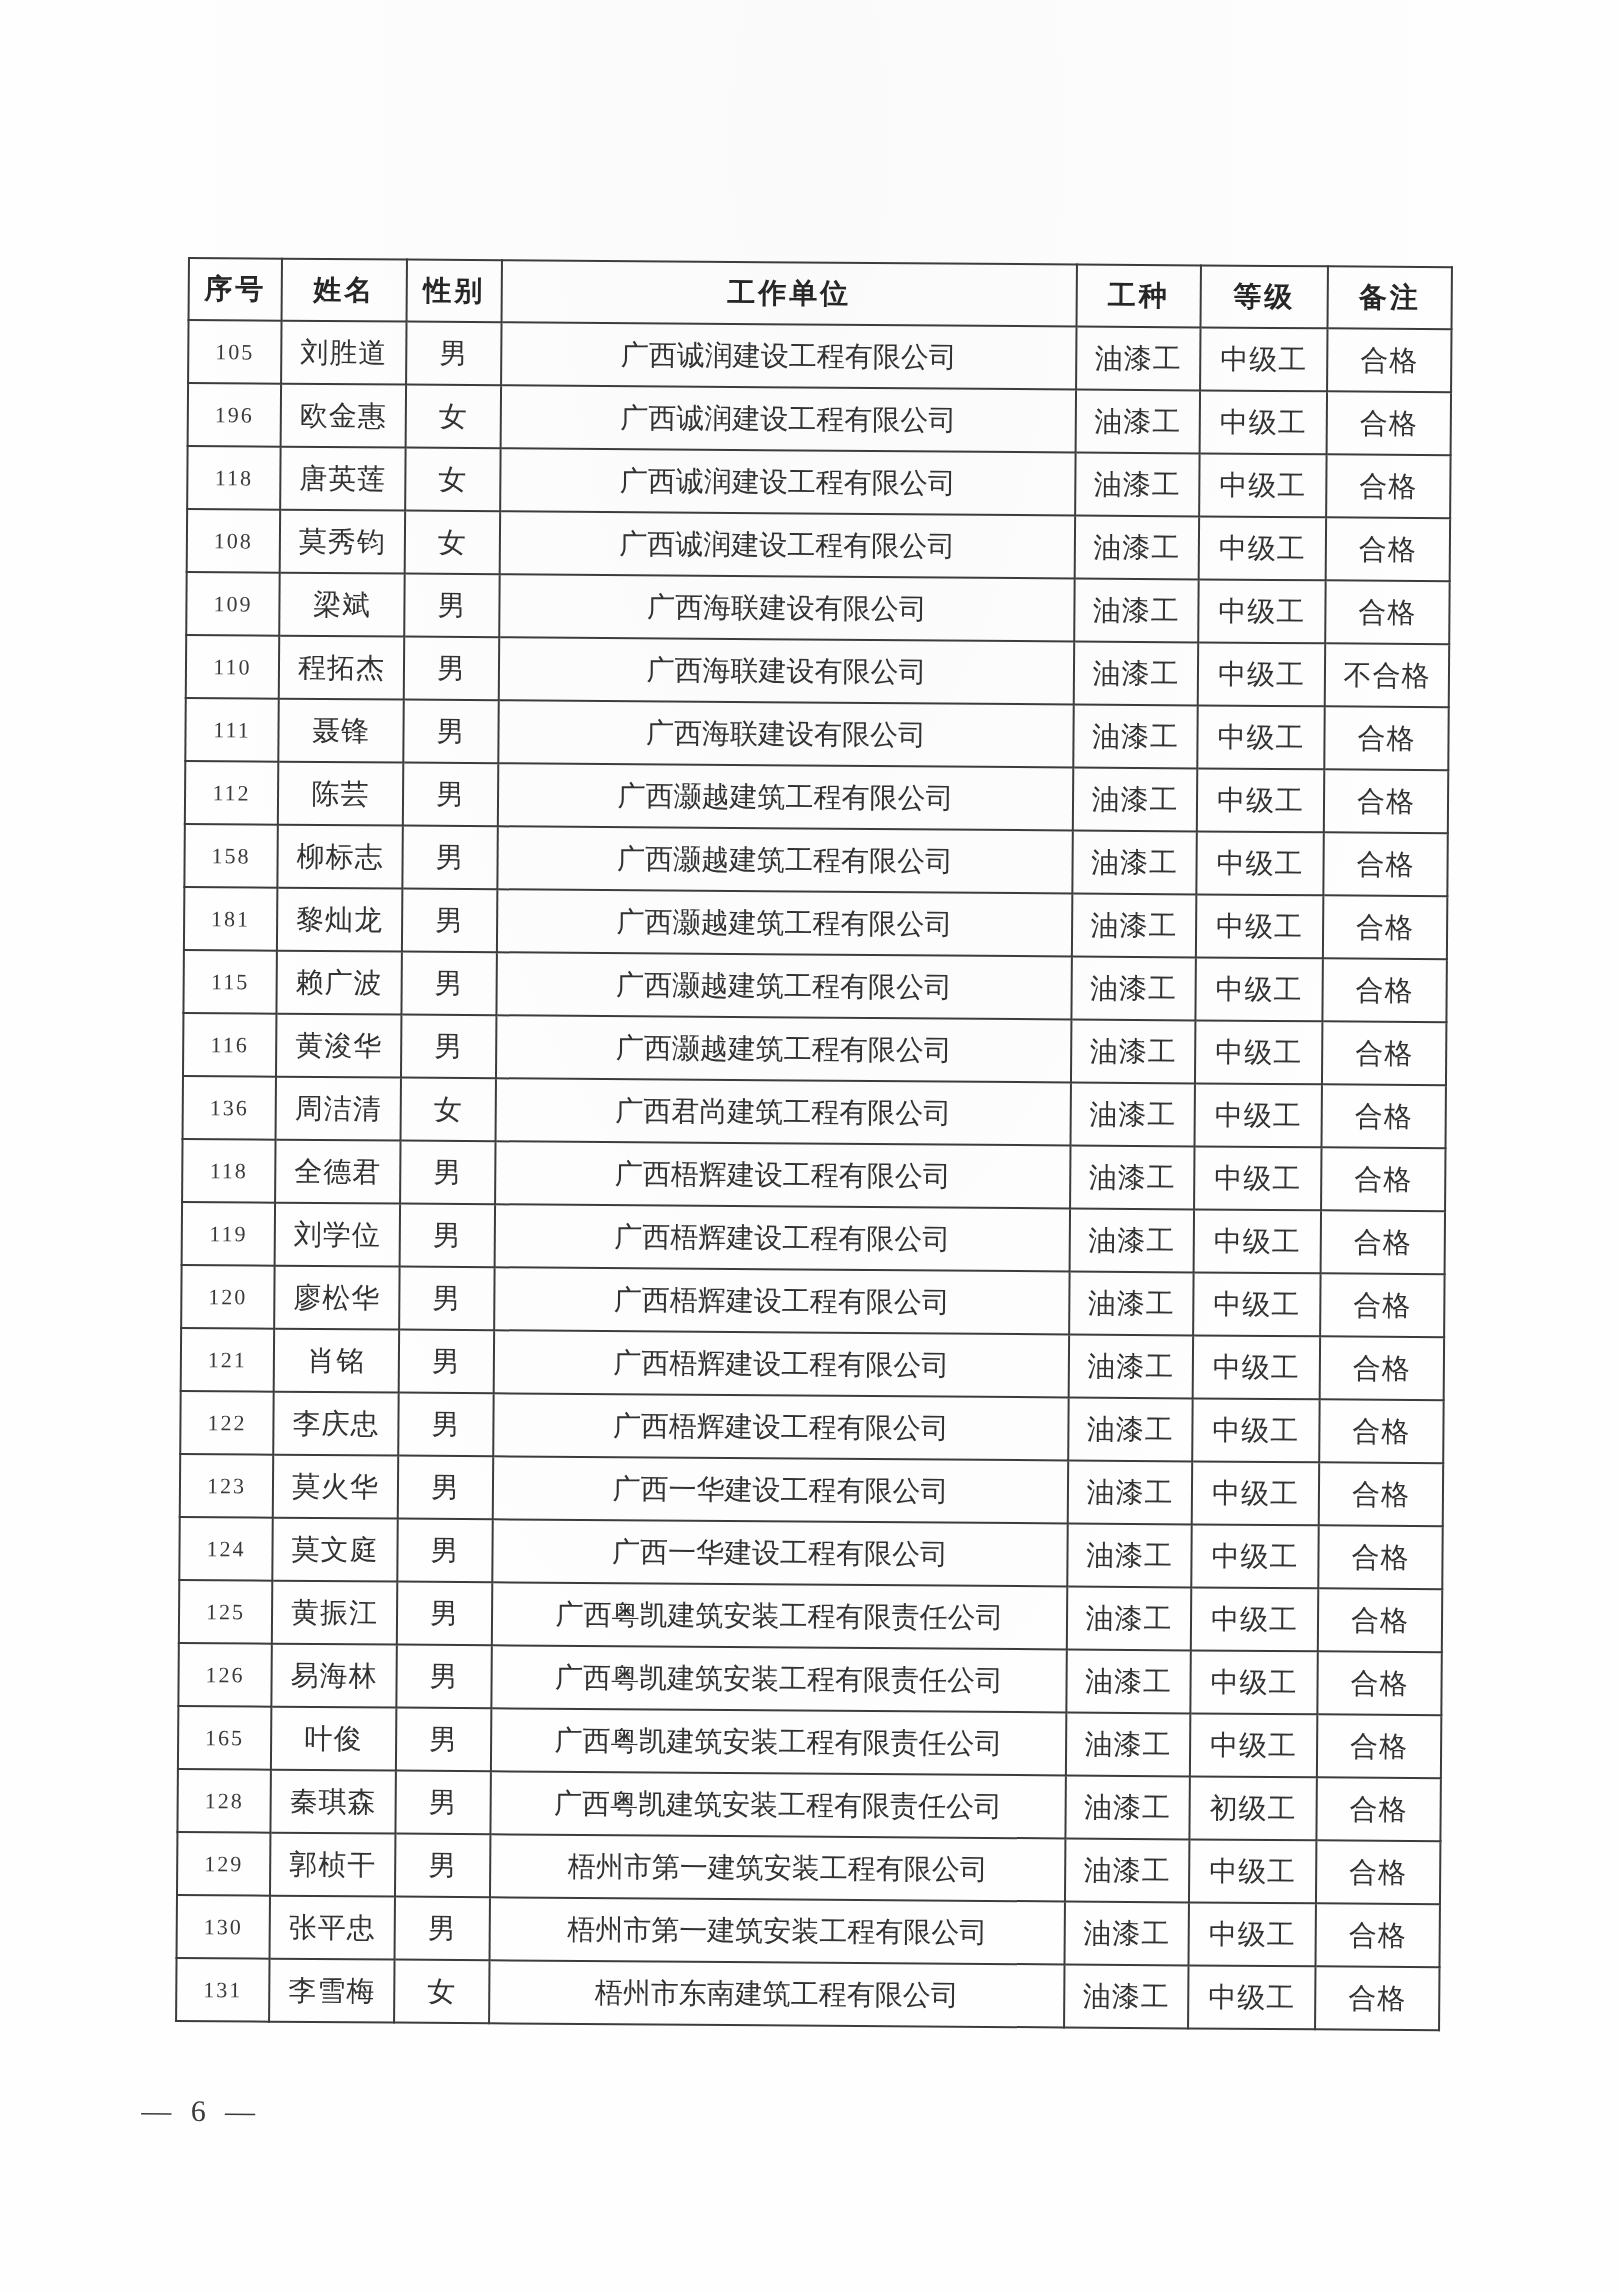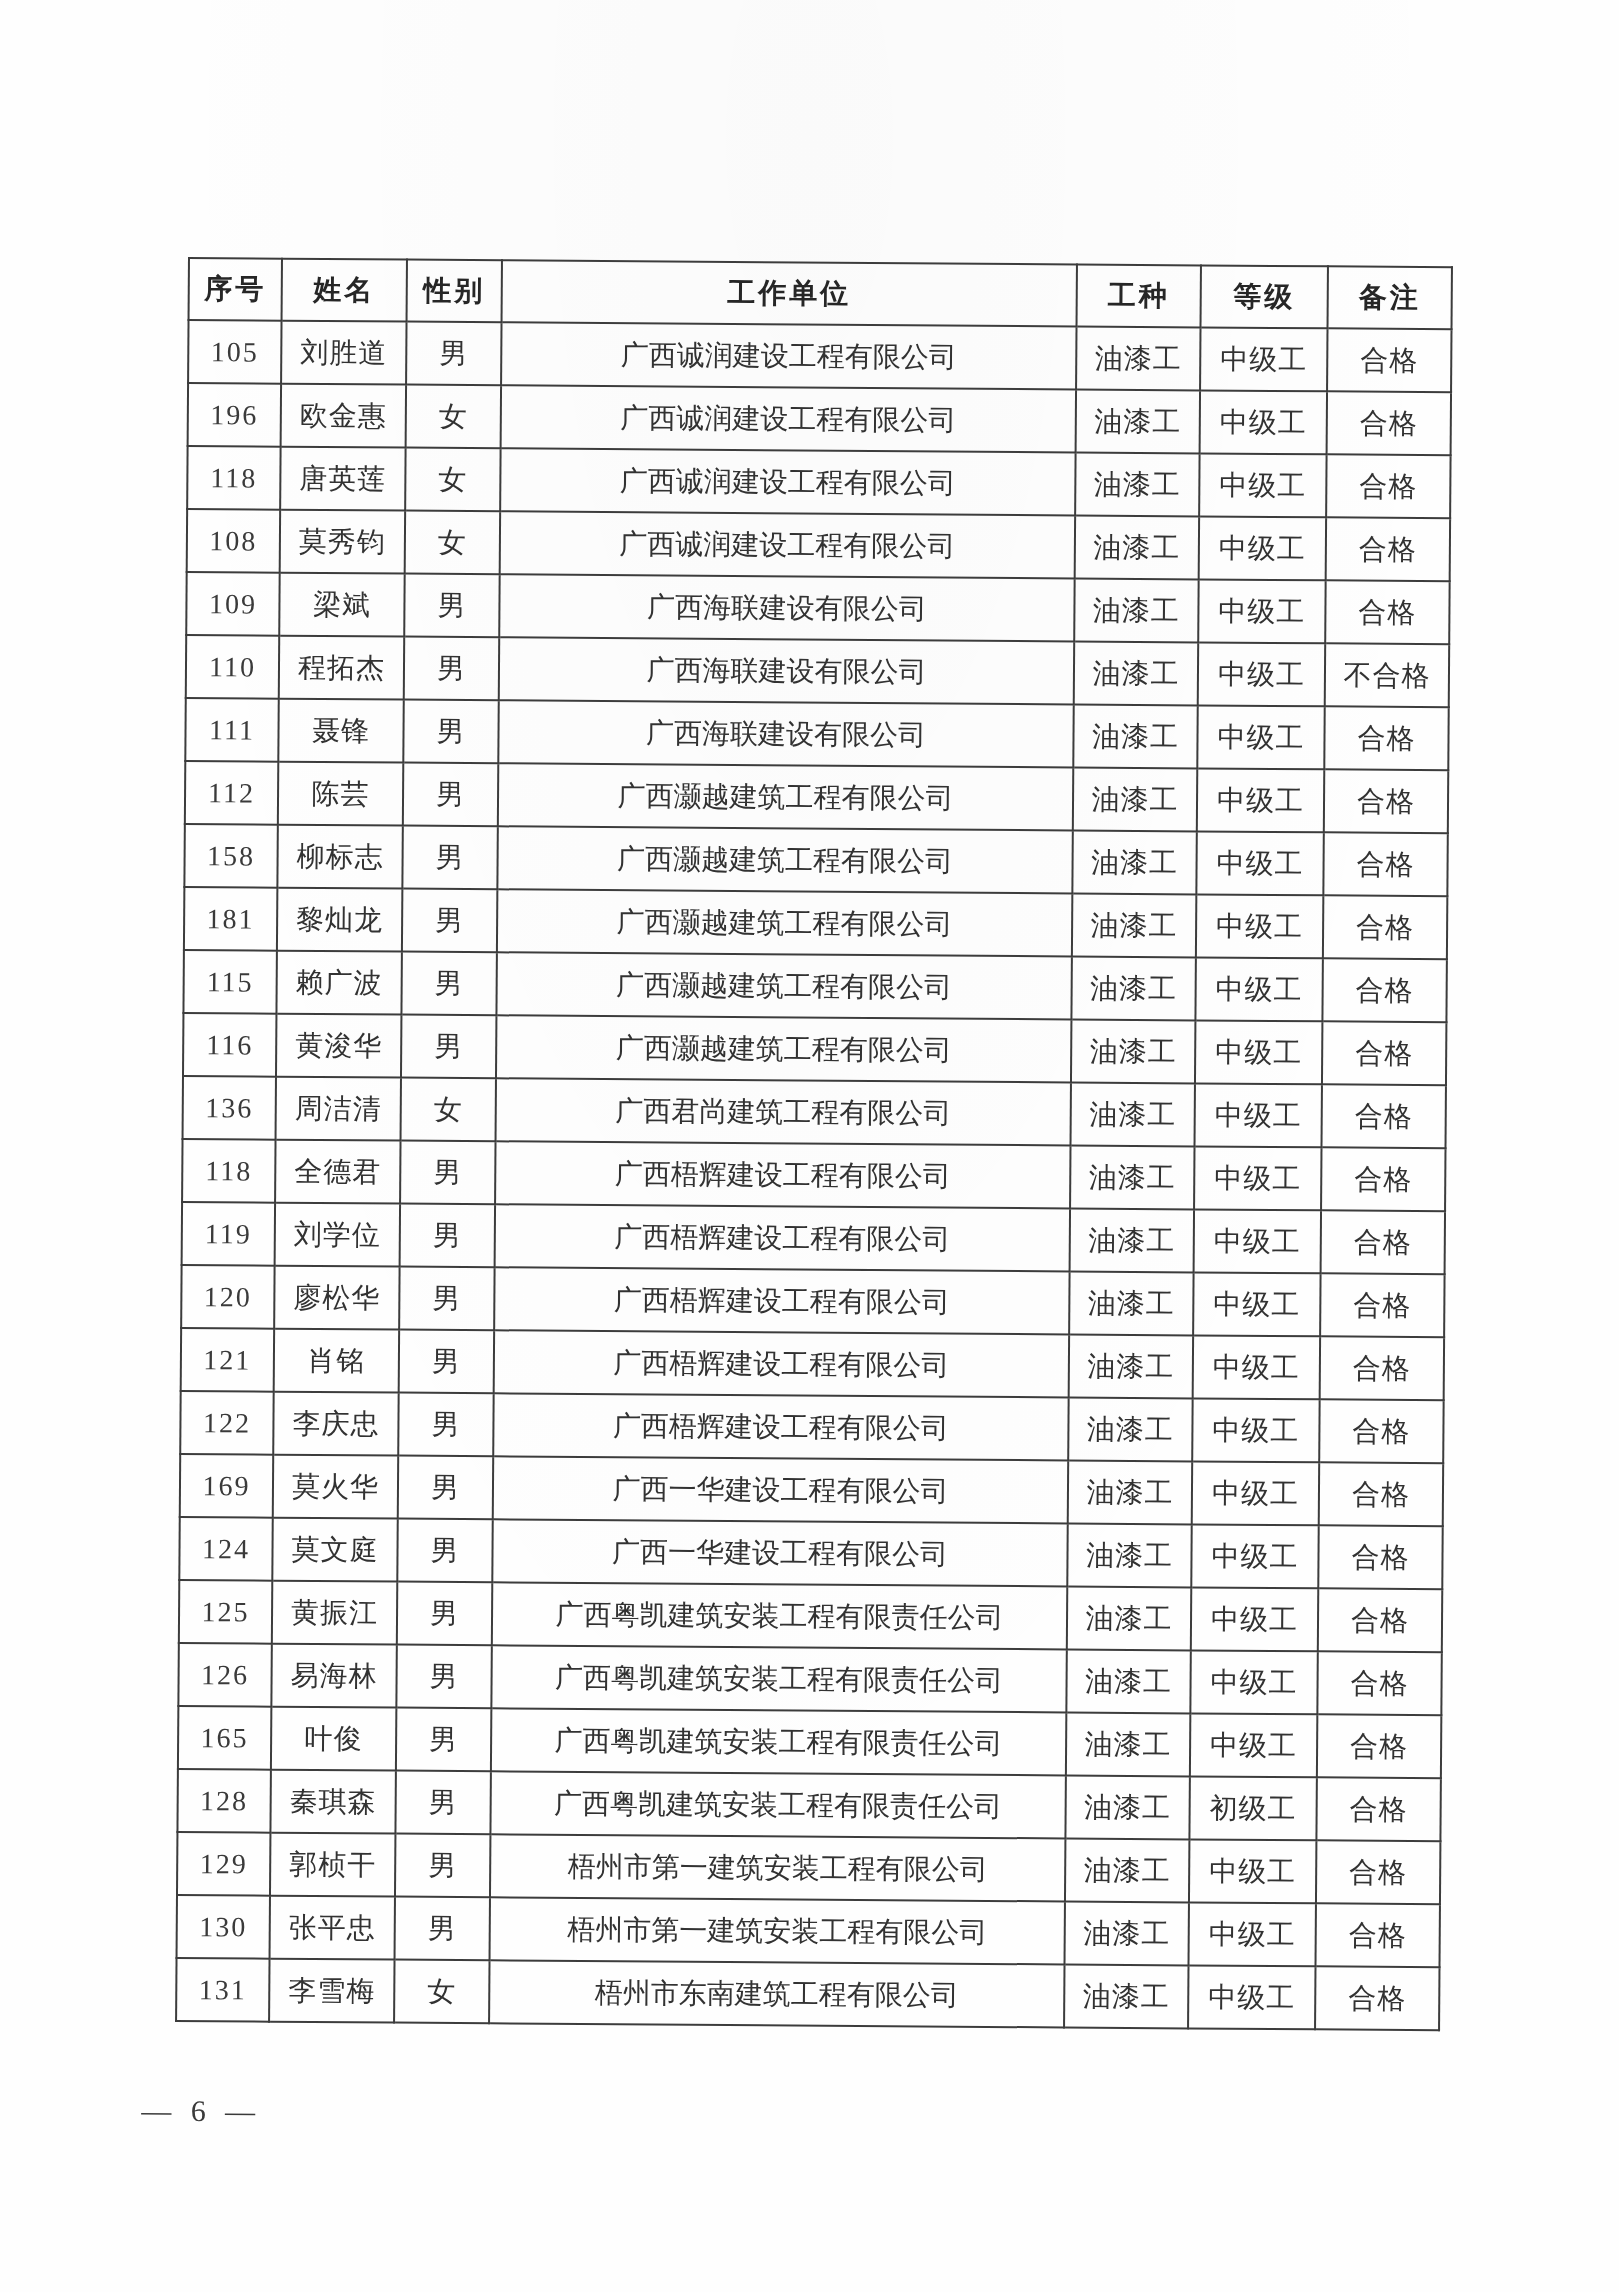--- a/index.html
+++ b/index.html
@@ -51,21 +51,21 @@
     color: #262626;
     letter-spacing: 2.9px;
   }
   .doc-table td {
     height: 61px;
     font-size: 28px;
     color: #323232;
     letter-spacing: 1px;
   }
   .doc-table td.cell-no {
-    font-size: 28px;
+    font-size: 22px;
     letter-spacing: 2px;
     color: #3a3a3a;
   }
   .doc-table td.cell-company {
     letter-spacing: 0px;
   }
   .page-number {
     position: absolute;
     left: 155px;
     top: 2094px;
@@ -258,21 +258,21 @@
           <tr>
             <td class="cell-no">122</td>
             <td class="cell-name">李庆忠</td>
             <td class="cell-gender">男</td>
             <td class="cell-company">广西梧辉建设工程有限公司</td>
             <td class="cell-trade">油漆工</td>
             <td class="cell-level">中级工</td>
             <td class="cell-remark">合格</td>
           </tr>
           <tr>
-            <td class="cell-no">169</td>
+            <td class="cell-no">123</td>
             <td class="cell-name">莫火华</td>
             <td class="cell-gender">男</td>
             <td class="cell-company">广西一华建设工程有限公司</td>
             <td class="cell-trade">油漆工</td>
             <td class="cell-level">中级工</td>
             <td class="cell-remark">合格</td>
           </tr>
           <tr>
             <td class="cell-no">124</td>
             <td class="cell-name">莫文庭</td>

